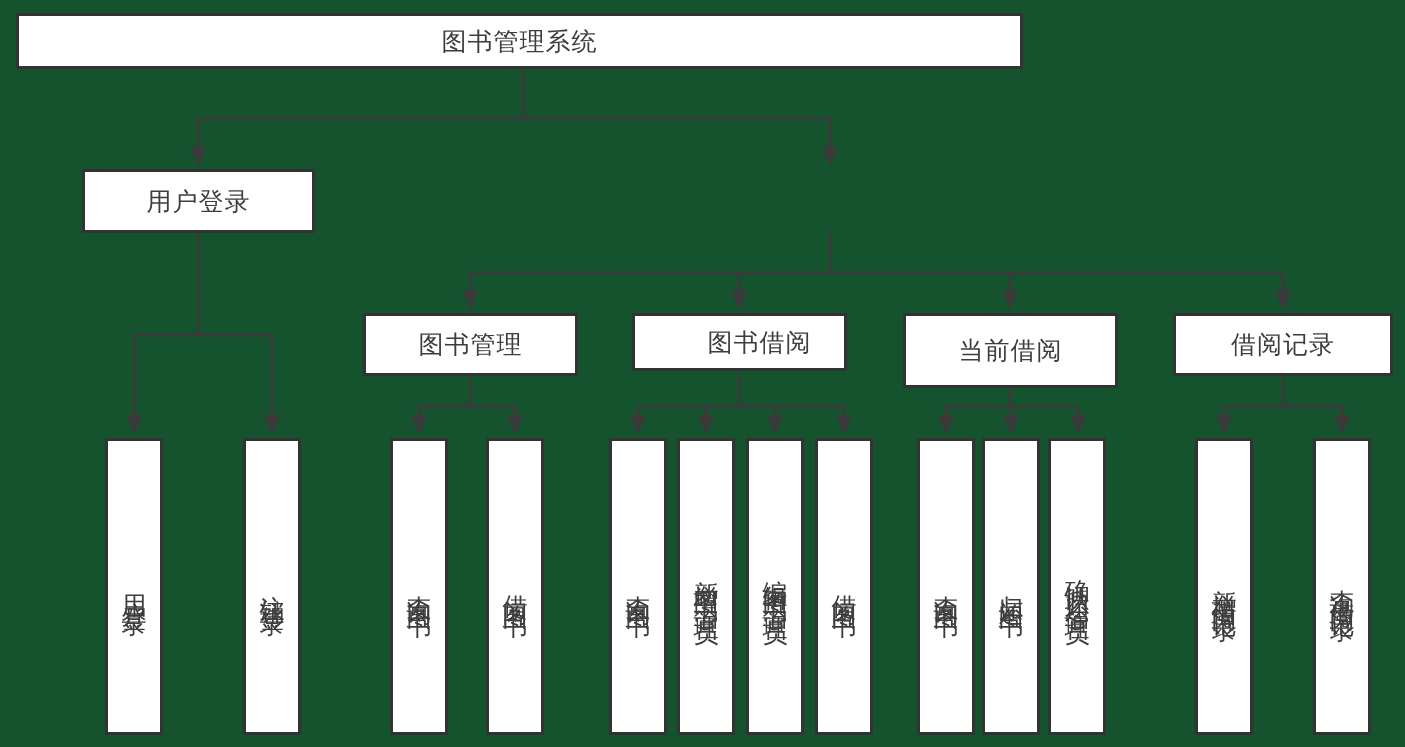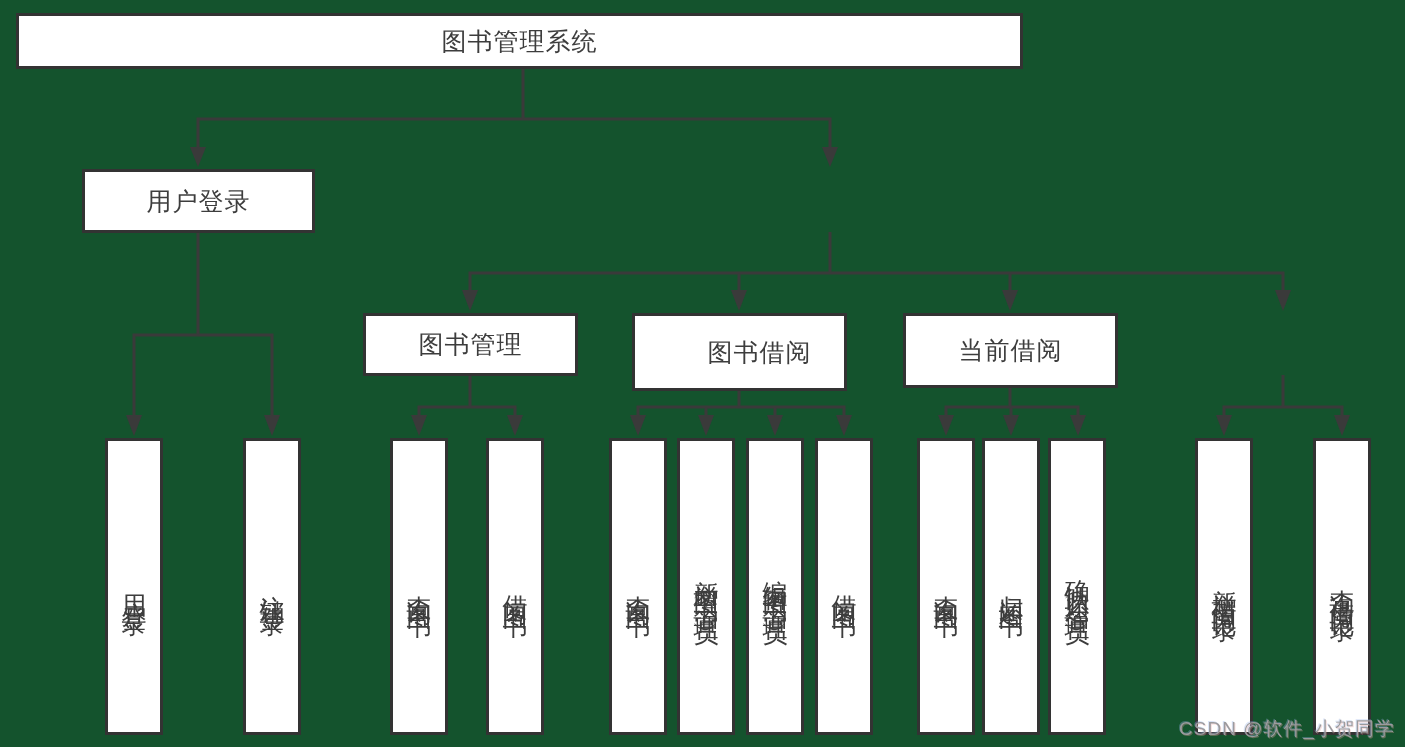--- a/index.html
+++ b/index.html
@@ -120,25 +120,28 @@
     <span class="lbl">图书管理系统</span>
   </div>
 
   <div class="box h" style="left:82px; top:169px; width:233px; height:64px;">
     <span class="lbl">用户登录</span>
   </div>
 
   <div class="box h" style="left:363px; top:313px; width:215px; height:63px;">
     <span class="lbl">图书管理</span>
   </div>
-  <div class="box h" style="left:632px; top:313px; width:215px; height:78px;padding-left:40px;">
+  <div class="box h" style="left:632px; top:313px; width:215px; height:58px;padding-left:40px;">
     <span class="lbl">图书借阅</span>
   </div>
   <div class="box h" style="left:903px; top:313px; width:215px; height:75px;">
     <span class="lbl">当前借阅</span>
+  </div>
+  <div class="box h" style="left:1173px; top:313px; width:220px; height:63px;">
+    <span class="lbl">借阅记录</span>
   </div>
 
   <div class="box v" style="left:105px;">
     <span class="vtxt">用户登录</span>
   </div>
   <div class="box v" style="left:243px;">
     <span class="vtxt">注销登录</span>
   </div>
 
   <div class="box v" style="left:390px;">
@@ -171,15 +174,14 @@
     <span class="vtxt">确认归还（管理员）</span>
   </div>
 
   <div class="box v" style="left:1195px;">
     <span class="vtxt">新增借阅记录</span>
   </div>
   <div class="box v" style="left:1313px;">
     <span class="vtxt">查询借阅记录</span>
   </div>
 
-  <div class="watermark">CSDN @软件_小贺同学</div>
 
 </div>
 
 </body></html>

